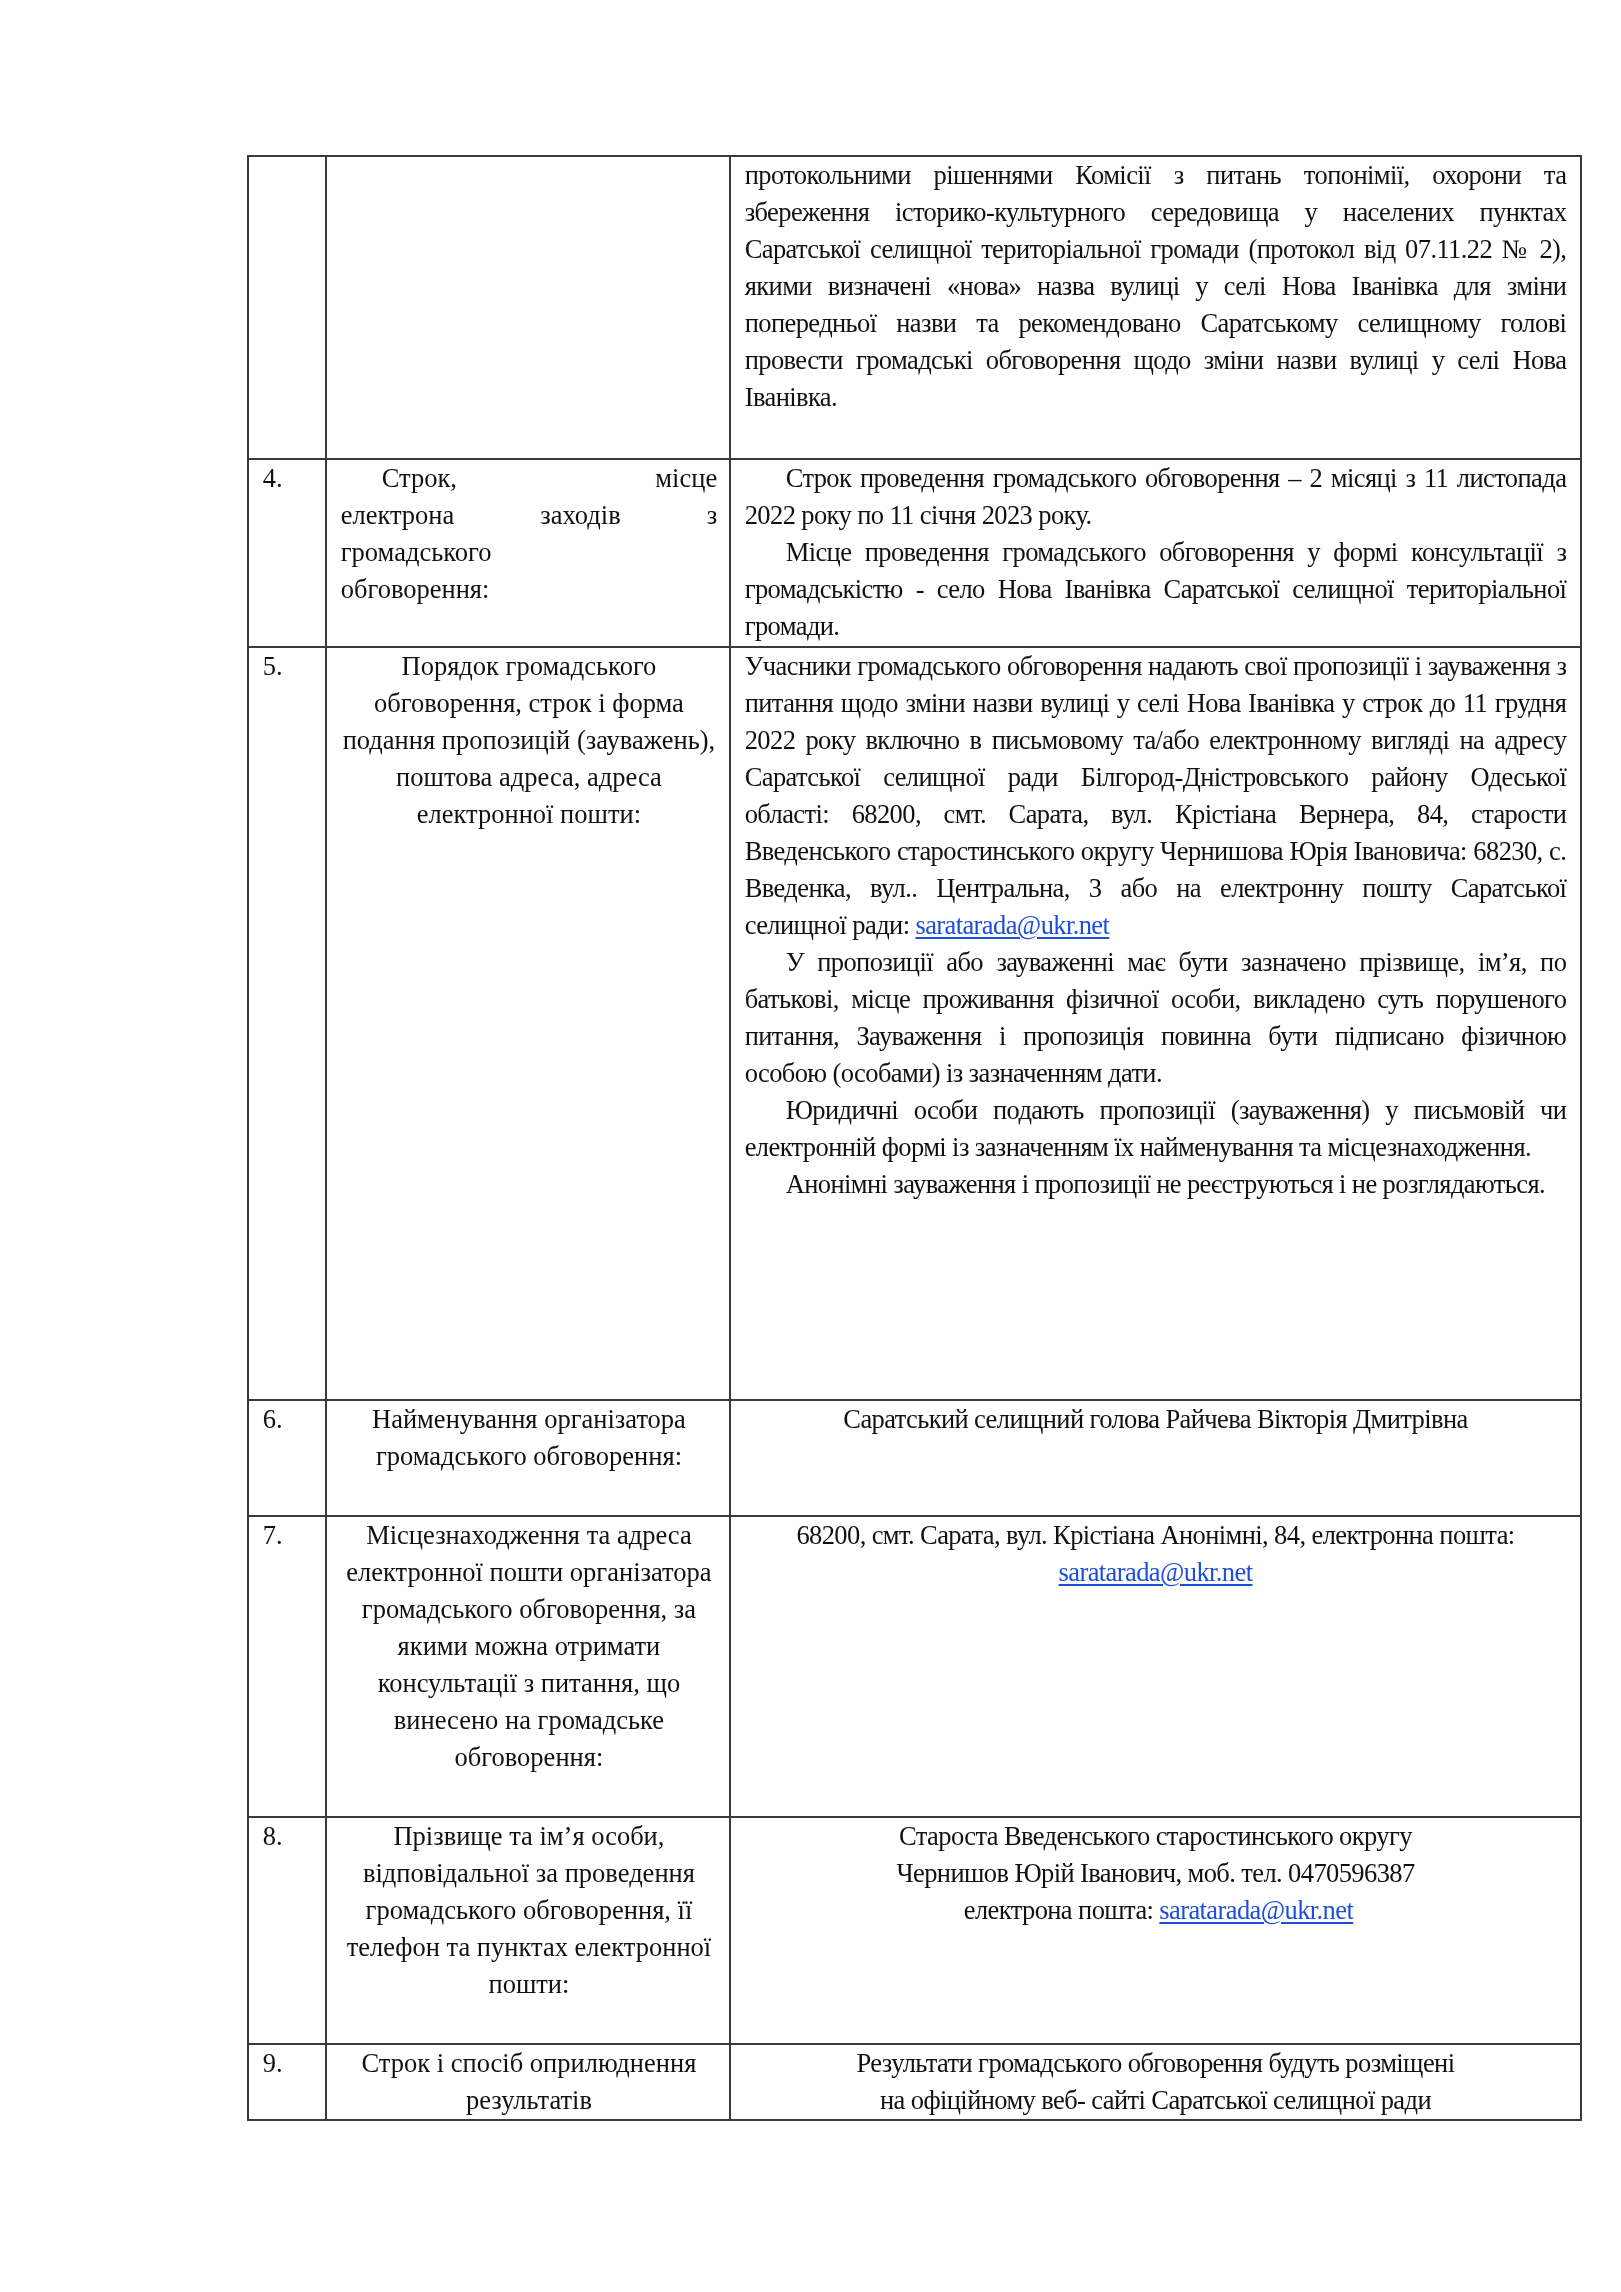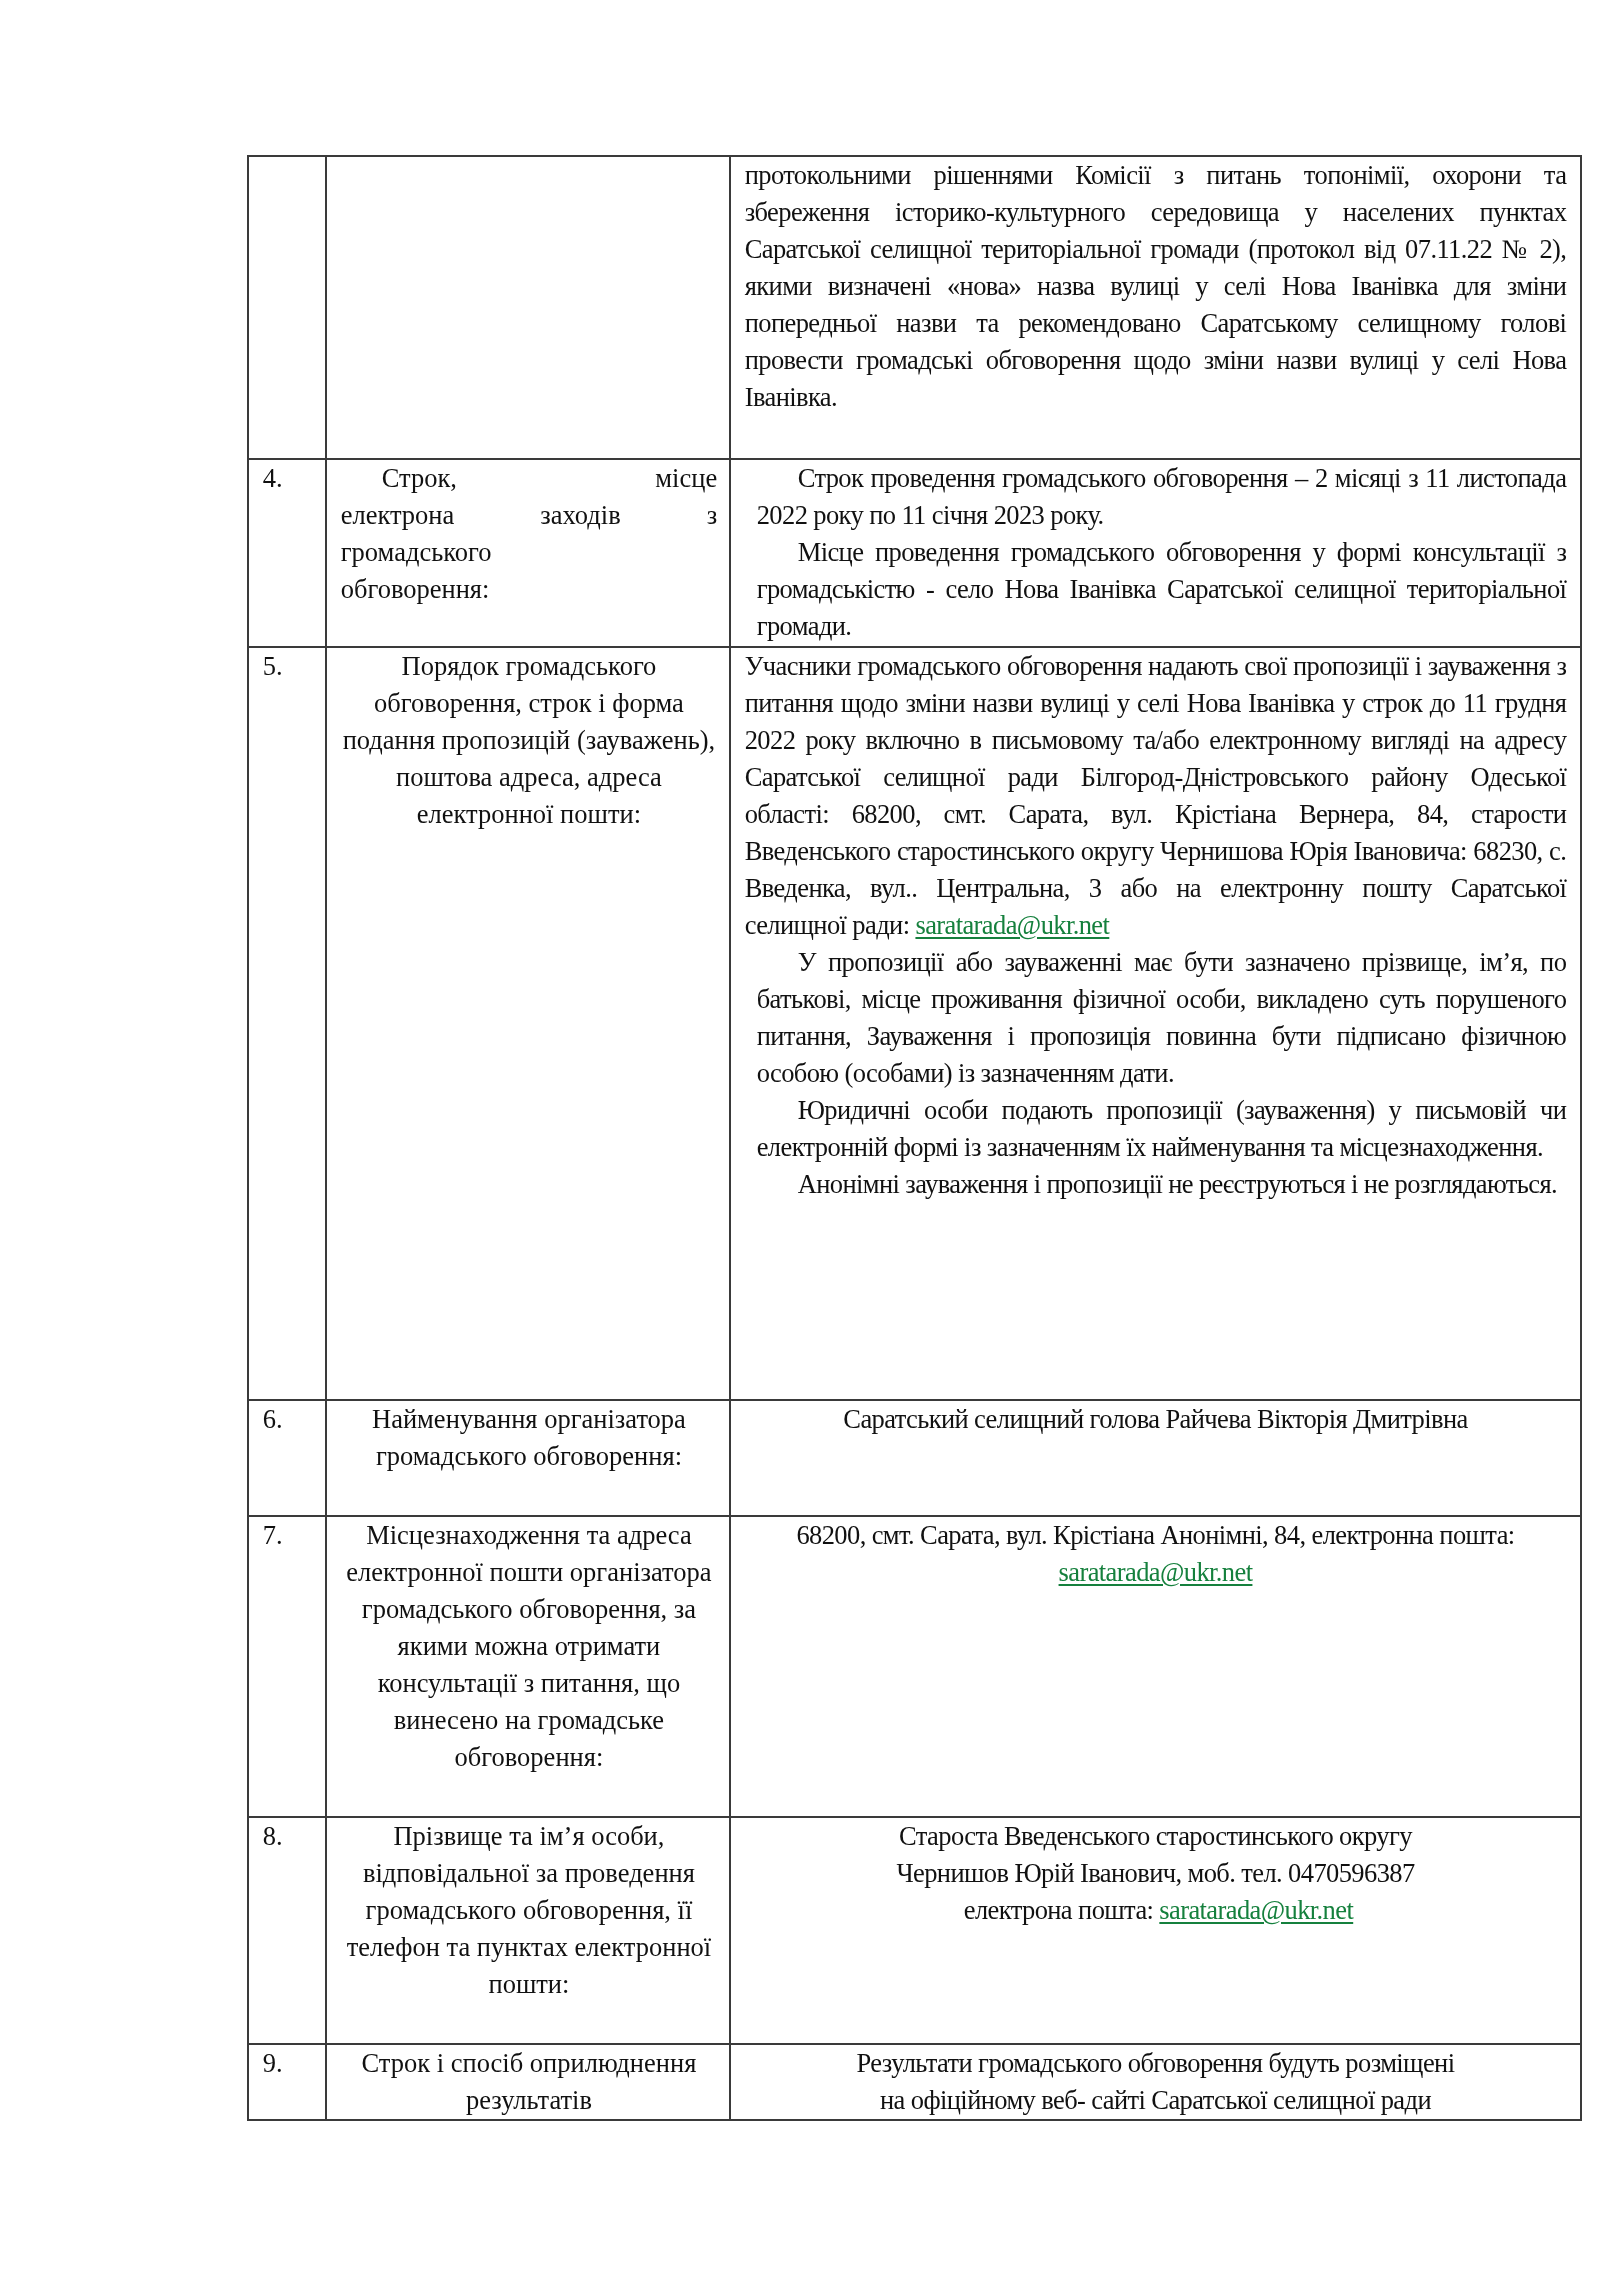--- a/index.html
+++ b/index.html
@@ -11,23 +11,23 @@
   table.doc td { border: 2px solid #3a3a3a; vertical-align: top; padding: 0;
                  font-size: 26.5px; line-height: 37px; }
   col.c-num { width: 78px; }
   col.c-label { width: 404px; }
   col.c-val { width: 851px; }
   td.num { padding-left: 13.7px !important; }
   td.label { padding: 0 11.8px 0 13.7px !important; }
   td.val { padding: 0 13.7px 0 13.7px !important; }
   .just { text-align: justify; }
   .p { margin: 0; }
-  .ind { text-indent: 41px; margin-left: 12px; }
+  .ind { text-indent: 41px; }
   .left { text-align: center; }
-  a.email { color: #15803d; text-decoration: underline; text-underline-offset: 2.9px; }
+  a.email { color: #1d4ed8; text-decoration: underline; text-underline-offset: 2.9px; }
   .narrow { letter-spacing: -0.6px; }
 </style>
 </head>
 <body>
 
 <div class="page">
   <table class="doc">
     <colgroup>
       <col class="c-num">
         <col class="c-label">

